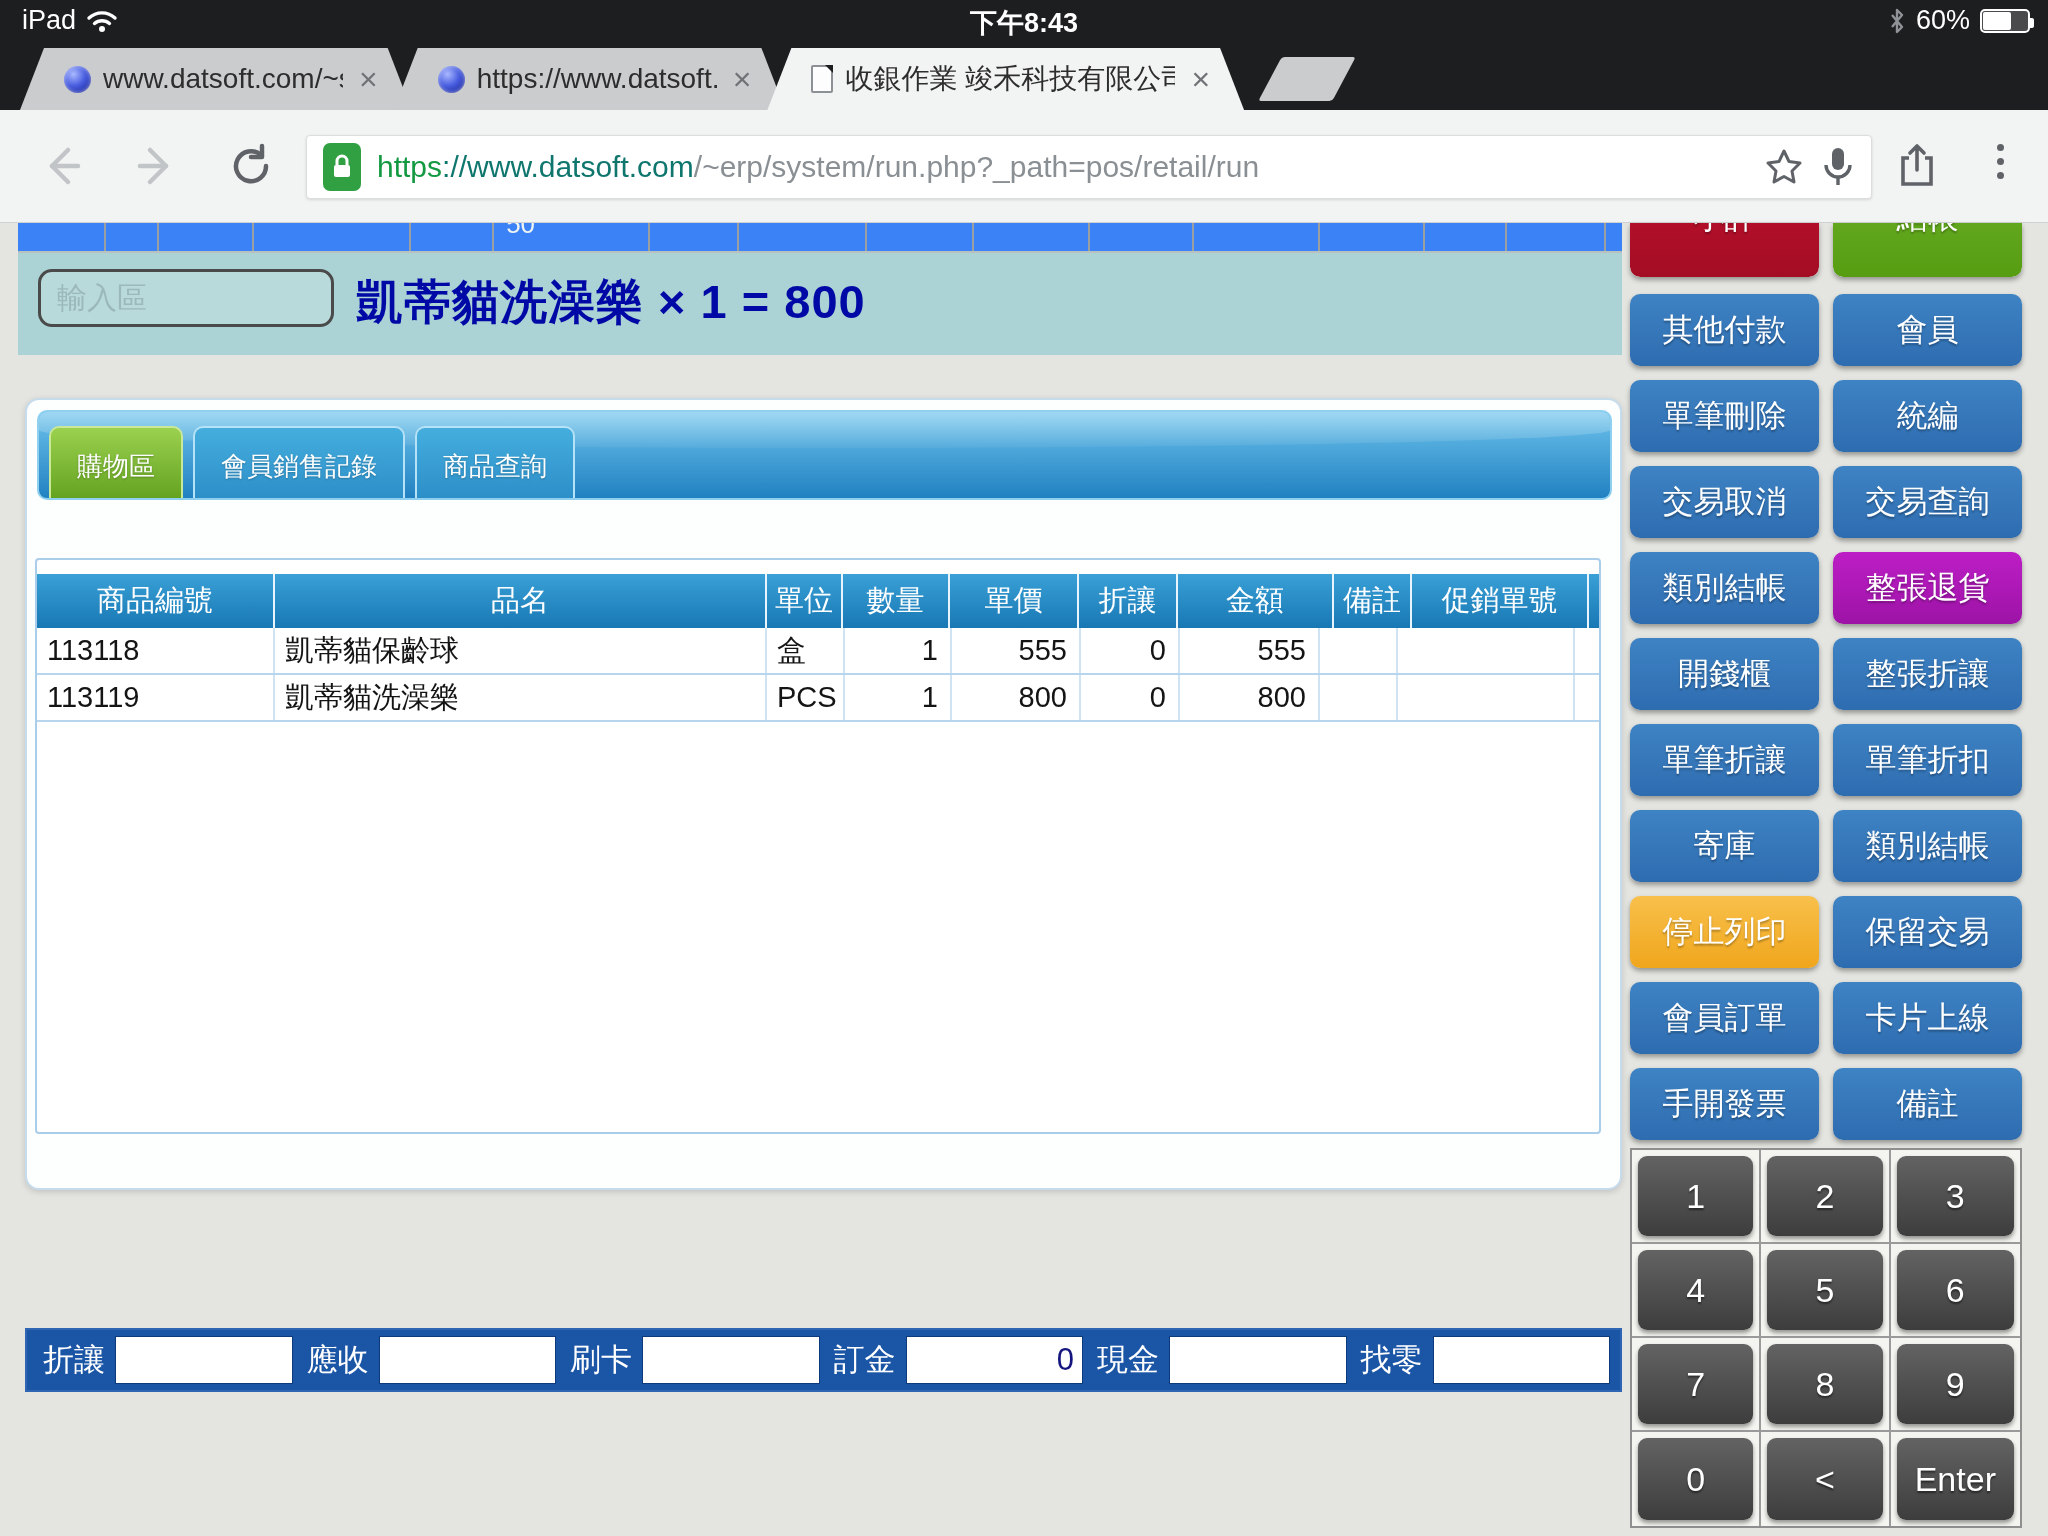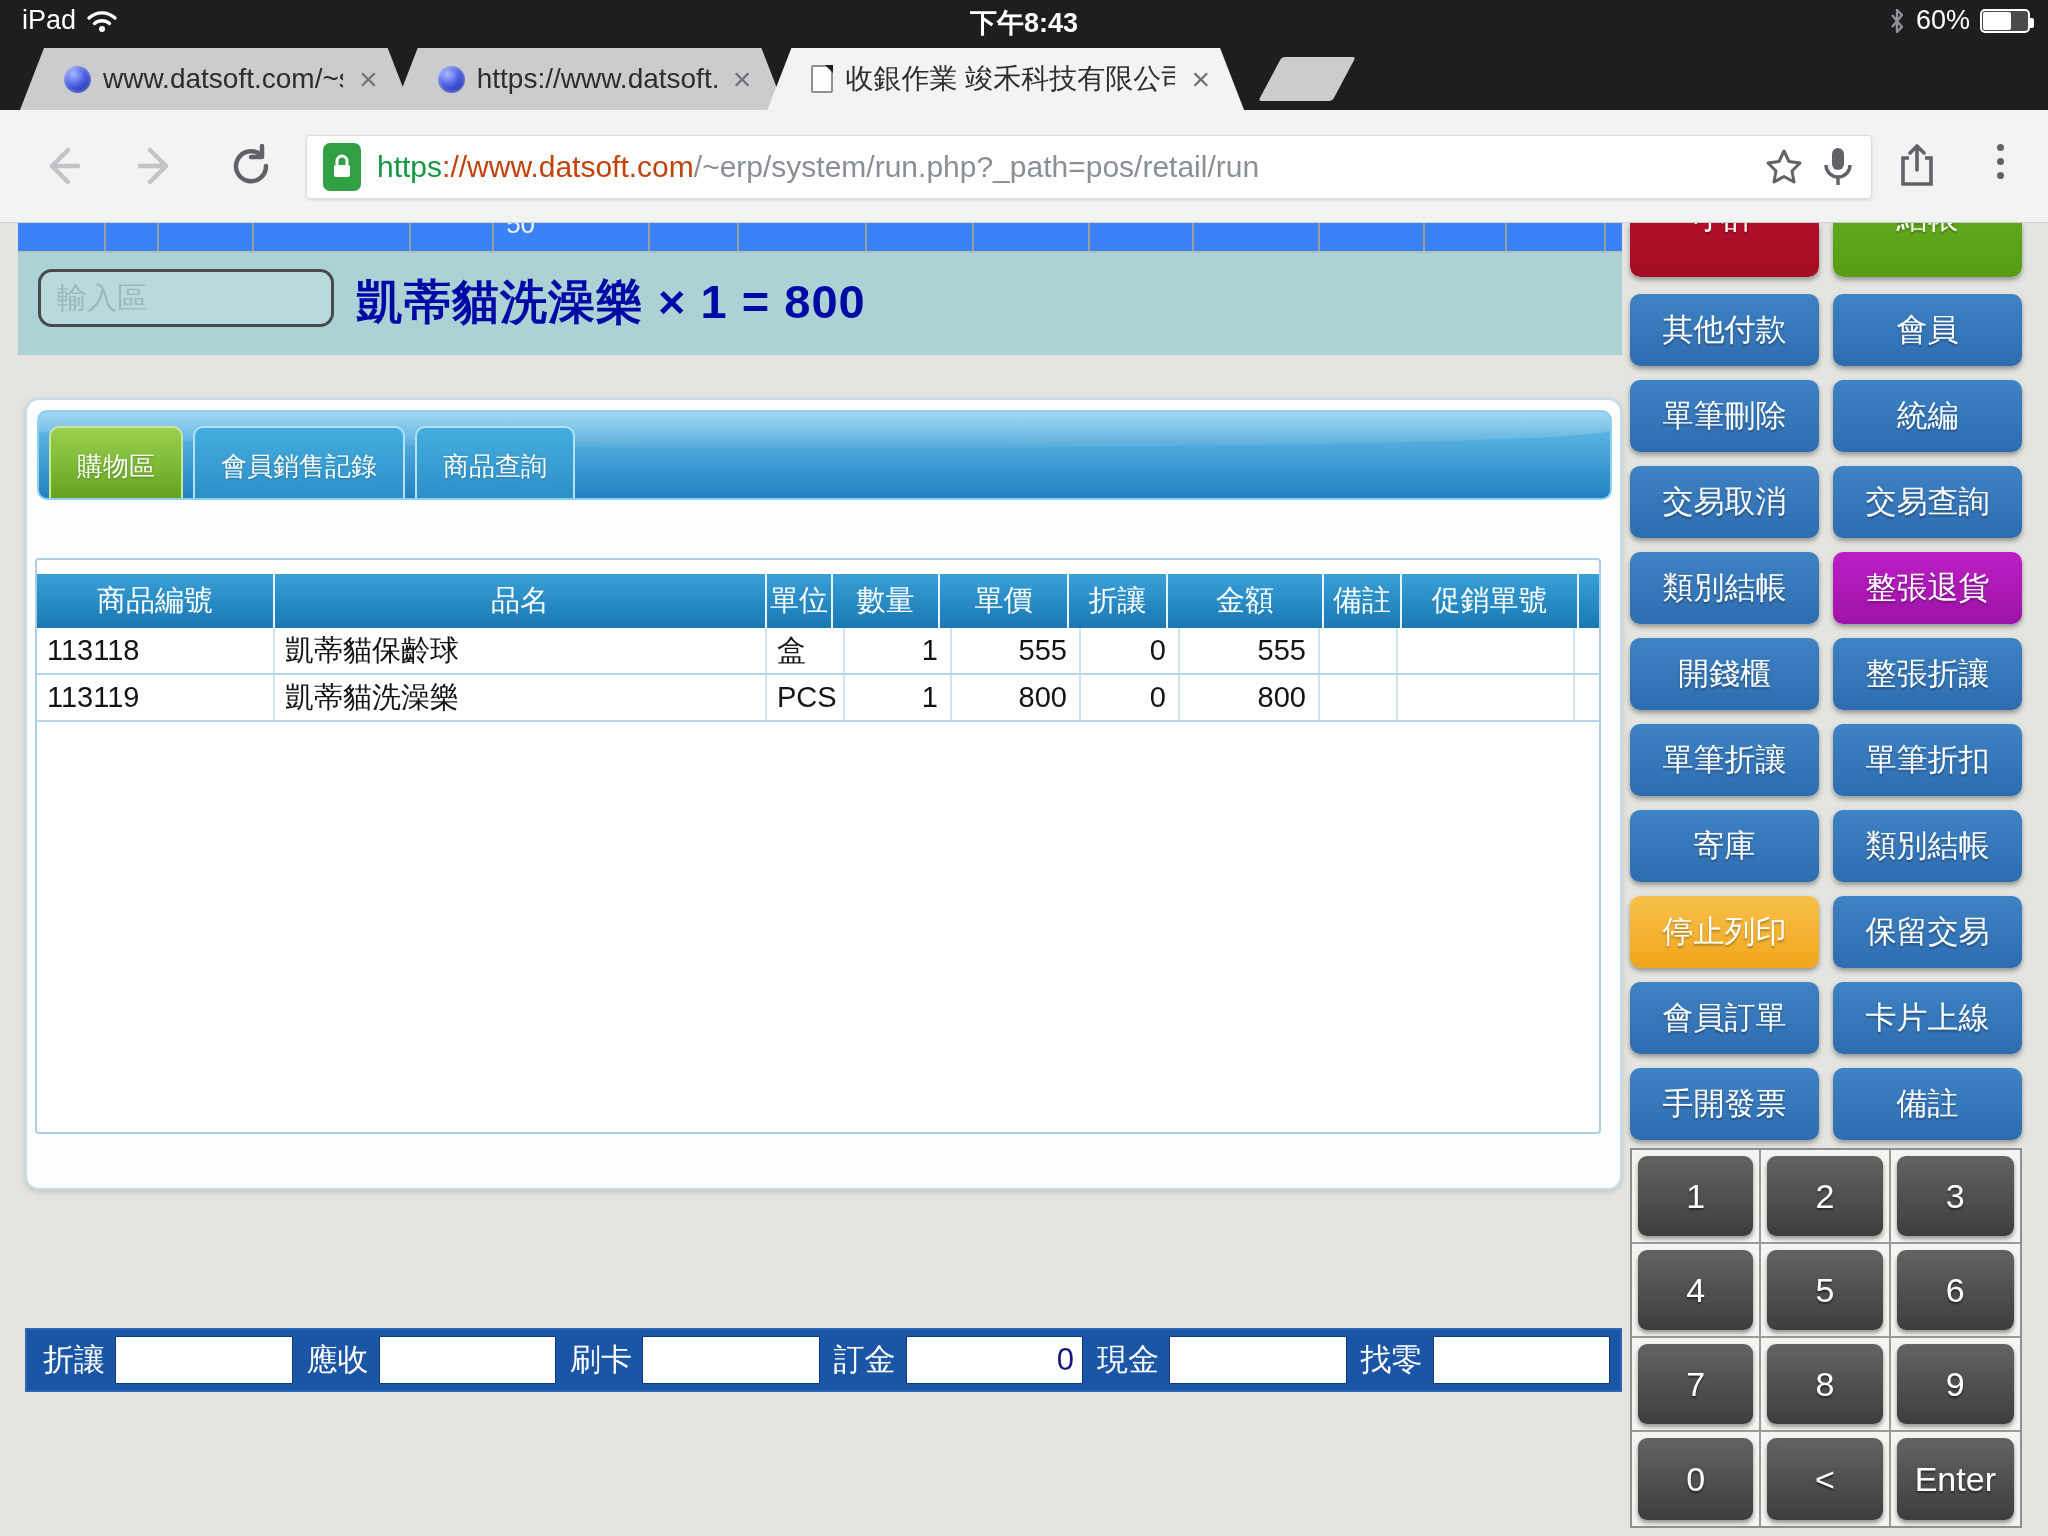--- a/index.html
+++ b/index.html
@@ -29,21 +29,21 @@
   .fav-doc:before { content:""; position:absolute; right:-2px; top:-2px; border-style:solid; border-width:0 8px 8px 0; border-color:transparent #1d1e20 transparent transparent; }
   .newtab { width:74px; height:44px; background:#caccce; transform:skewX(-28deg); margin-left:26px; margin-bottom:9px; border-radius:3px; }
 
   
   .toolbar { position:absolute; left:0; top:110px; width:2048px; height:113px; background:#f2f3f3; border-bottom:1px solid #cfd1d2; }
   .navbtn { position:absolute; top:32px; width:48px; height:48px; }
   .omnibox { position:absolute; left:306px; top:25px; width:1566px; height:64px; background:#fff; border:1px solid #dcdddd; border-radius:4px; box-shadow:0 1px 3px rgba(0,0,0,.12); display:flex; align-items:center; padding:0 16px; gap:16px; }
   .lockbadge { width:38px; height:48px; background:#30a042; border-radius:7px; display:flex; align-items:center; justify-content:center; flex:0 0 auto; }
   .urltext { font-size:30px; white-space:nowrap; overflow:hidden; flex:1 1 auto; }
   .urltext .scheme { color:#149943; }
-  .urltext .host { color:#c2410c; }
+  .urltext .host { color:#0f766e; }
   .urltext .path { color:#8a8f94; }
   .obicon { flex:0 0 auto; }
   .menu-dots { position:absolute; right:44px; top:34px; display:flex; flex-direction:column; gap:7px; }
   .menu-dots i { width:7px; height:7px; border-radius:50%; background:#5f6368; }
 
   
   .page { position:absolute; left:0; top:223px; width:2048px; height:1313px; background:#e4e4e0; }
 
   .teal-strip { position:absolute; left:18px; top:0; width:1604px; height:30px; background:#9aa0a0; display:flex; gap:2px; border-bottom:2px solid #b9c0c0; }
   .teal-strip .cell { background:#3b82f6; height:28px; overflow:hidden; }
@@ -237,21 +237,21 @@
       <div class="pos-tabbar" id="pos-tabbar">
           <div class="pos-tab active">購物區</div>
           <div class="pos-tab">會員銷售記錄</div>
           <div class="pos-tab">商品查詢</div>
         </div>
 
       <div class="grid-widget">
         <div class="gw-head" id="grid-head">
             <div class="hc" style="width: 238px;">商品編號</div>
             <div class="hc" style="width: 492px;">品名</div>
-            <div class="hc" style="width: 66px;">單位</div>
+            <div class="hc" style="width: 76px;">單位</div>
             <div class="hc" style="width: 107px;">數量</div>
             <div class="hc" style="width: 129px;">單價</div>
             <div class="hc" style="width: 99px;">折讓</div>
             <div class="hc" style="width: 156px;">金額</div>
             <div class="hc" style="width: 78px;">備註</div>
             <div class="hc" style="width: 177px;">促銷單號</div>
             <div class="hc" style="flex: 1 1 0%;"></div>
           </div>
         <div id="grid-body">
             <div class="gw-row">

